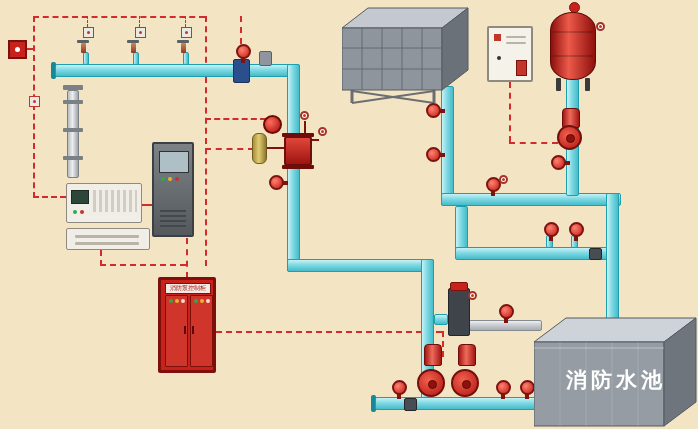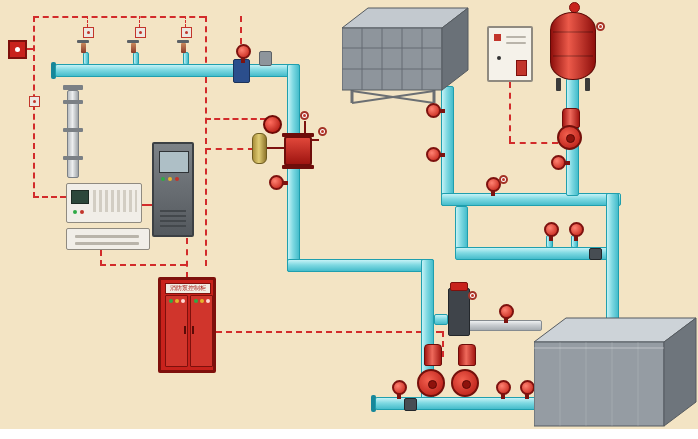--- a/index.html
+++ b/index.html
@@ -254,15 +254,16 @@
       <polygon points="0,30 32,6 162,6 130,30" fill="#cdd3d8" stroke="#555b60" stroke-width="1"></polygon>
       <rect x="0" y="30" width="130" height="84" fill="#959ca3" stroke="#555b60" stroke-width="1"></rect>
       <polygon points="130,30 162,6 162,90 130,114" fill="#6e757c" stroke="#555b60" stroke-width="1"></polygon>
       <line x1="26" y1="30" x2="26" y2="114" stroke="#ffffff" stroke-opacity="0.15" stroke-width="1"></line>
       <line x1="52" y1="30" x2="52" y2="114" stroke="#ffffff" stroke-opacity="0.15" stroke-width="1"></line>
       <line x1="78" y1="30" x2="78" y2="114" stroke="#ffffff" stroke-opacity="0.15" stroke-width="1"></line>
       <line x1="104" y1="30" x2="104" y2="114" stroke="#ffffff" stroke-opacity="0.15" stroke-width="1"></line>
       <line x1="0" y1="36" x2="130" y2="36" stroke="#ffffff" stroke-opacity="0.2" stroke-width="2"></line>
     </svg>
   </div>
+  <div class="pool-label" style="left:556px;top:366px;width:120px;">消防水池</div>
 
   <div class="whitestrip" style="left:0;top:429px;width:698px;height:10px;"></div>
 </div>
 
 </body></html>

